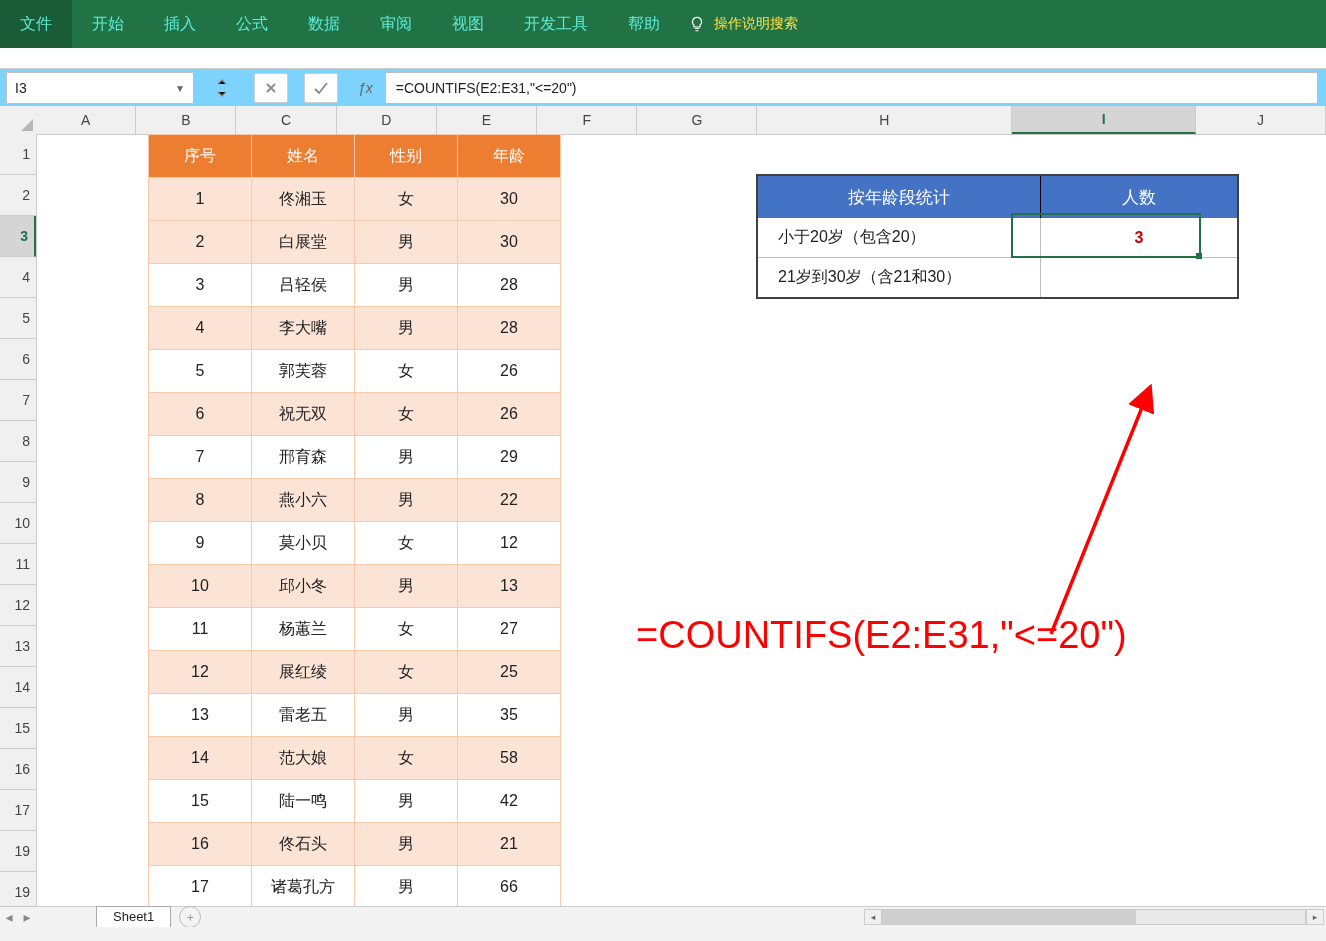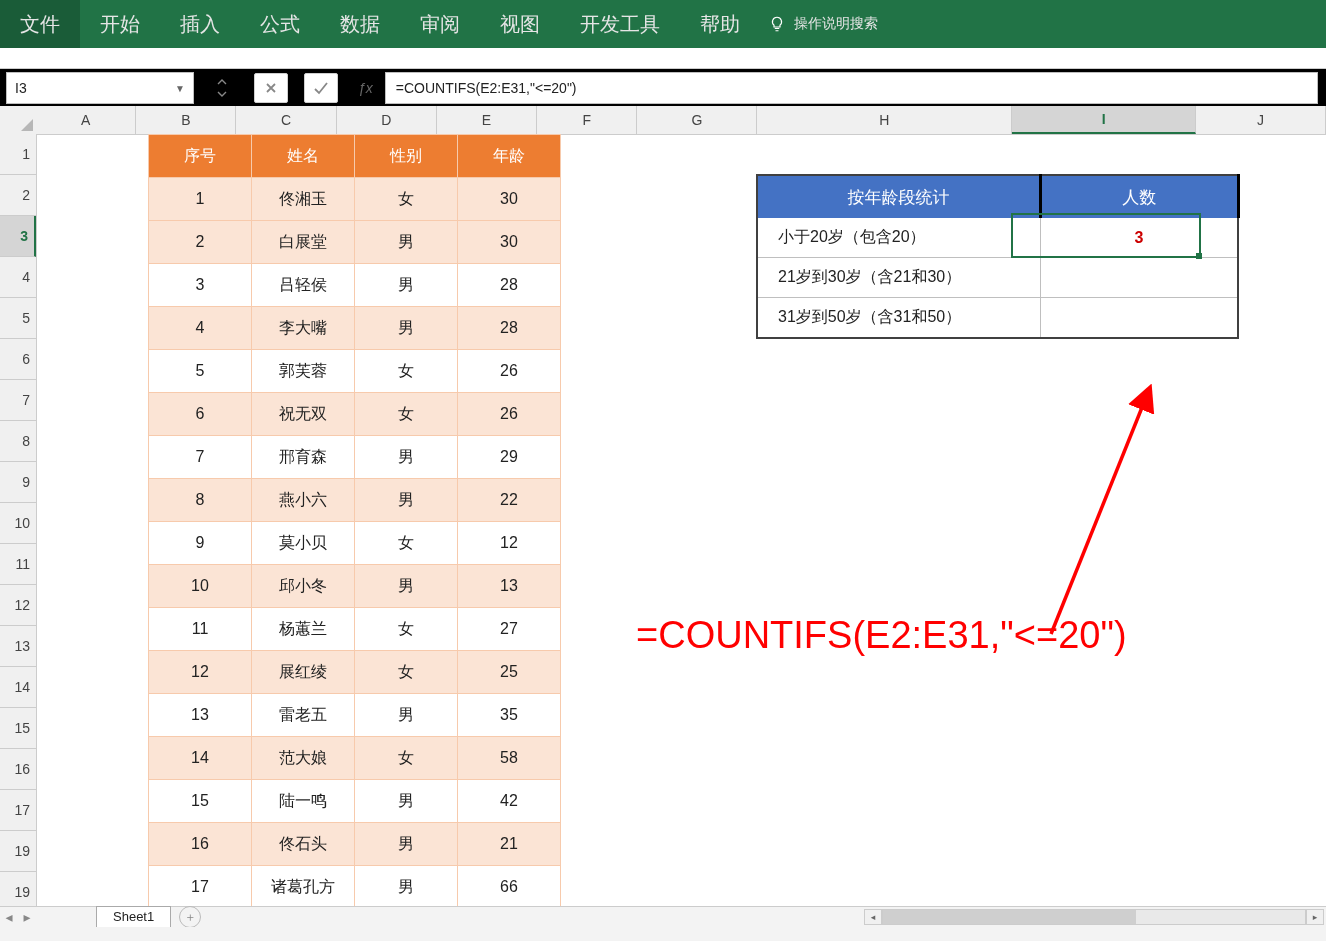--- a/index.html
+++ b/index.html
@@ -1,26 +1,26 @@
 <!DOCTYPE html>
 <html><head>
 <meta charset="utf-8">
 <style>
   html,body{margin:0;padding:0;font-family:"Segoe UI","Microsoft YaHei",Arial,sans-serif;font-size:14px;color:#222;background:#fff;overflow:hidden;}
   .app{width:1326px;height:941px;position:relative;background:#fff;}
 
   
   .ribbon{height:48px;background:#217346;display:flex;align-items:stretch;}
-  .ribbon .tab{color:#e5e5e5;padding:0 20px;display:flex;align-items:center;font-size:20px;cursor:pointer;text-align:center;}
+  .ribbon .tab{color:#5eead4;padding:0 20px;display:flex;align-items:center;font-size:16px;cursor:pointer;text-align:center;}
   .ribbon .tab.file{background:#1a5c38;}
-  .ribbon .search{display:flex;align-items:center;color:#e5e5e5;padding:0 8px;gap:8px;}
+  .ribbon .search{display:flex;align-items:center;color:#fde047;padding:0 8px;gap:8px;}
   .bulb{width:18px;height:18px;display:inline-block;}
 
   
-  .fbar{height:38px;border-bottom:1px solid #ccc;display:flex;align-items:center;background:#000000;justify-content:center;}
+  .fbar{height:38px;border-bottom:1px solid #ccc;display:flex;align-items:center;background:#7dd3fc;justify-content:center;}
   .namebox{width:170px;height:30px;margin:0 4px 0 6px;background:#fff;border:1px solid #bfbfbf;display:flex;align-items:center;justify-content:space-between;padding:0 8px;}
   .namebox .dd{color:#666;font-size:10px;}
   .fx-btn-group{display:flex;align-items:center;gap:16px;padding:0 8px;}
   .fx-btn{width:32px;height:28px;display:flex;align-items:center;justify-content:center;border:1px solid #cfcfcf;background:#fff;color:#888;border-radius:2px;}
   .fx-btn.expand{border:none;background:transparent;}
   .fx-label{font-style:italic;color:#666;padding:0 4px;}
   .formulabar{flex:1;height:30px;background:#fff;border:1px solid #bfbfbf;display:flex;align-items:center;padding:0 10px;margin-right:8px;}
 
   
   .spacer{height:20px;background:#fff;border-bottom:1px solid #ccc;}
@@ -40,21 +40,21 @@
   
   .dt{position:absolute;left:112px;top:0;border-collapse:collapse;}
   .dt th{background:#ED7D31;color:#fff;font-weight:400;height:40px;border:1px solid #f7caac;width:100px;font-size:16px;}
   .dt td{height:40px;text-align:center;border:1px solid #f7caac;width:100px;font-size:16px;}
   .dt tr:nth-child(even) td{background:#FBE4D5;}
   .dt tr:nth-child(odd) td{background:#fff;}
   .dt tbody tr:first-child td{background:#FBE4D5;} 
 
   
   .st{position:absolute;left:720px;top:40px;border-collapse:collapse;border:2px solid #404040;}
-  .st th{background:#4472C4;color:#fff;font-weight:400;height:40px;font-size:17px;border-right:3px solid #000000;}
+  .st th{background:#4472C4;color:#fff;font-weight:400;height:40px;font-size:17px;border-right:1px solid #000000;}
   .st td{height:39px;font-size:16px;padding:0 6px;border-bottom:1px solid #bfbfbf;}
   .st td:first-child{border-right:1px solid #bfbfbf;padding-left:20px;}
   .st .sel{color:#c00;font-weight:700;text-align:center;}
 
   
   .active-cell{position:absolute;border:2px solid #217346;pointer-events:none;background:transparent;}
   .active-cell::after{content:"";position:absolute;right:-3px;bottom:-3px;width:6px;height:6px;background:#217346;}
 
   
   .annot{position:absolute;left:600px;top:480px;color:#ff0000;font-size:38px;font-family:Arial,sans-serif;white-space:nowrap;}
@@ -289,24 +289,20 @@
           </thead>
         <tbody id="st-body">
             <tr>
               <td style="width: 256px;">小于20岁（包含20）</td>
               <td class="sel" style="width: 184px;">3</td>
             </tr>
             <tr>
               <td style="width: 256px;">21岁到30岁（含21和30）</td>
               <td style="width: 184px;"></td>
             </tr>
-            <tr>
-              <td style="width: 256px;">31岁到50岁（含31和50）</td>
-              <td style="width: 184px;"></td>
-            </tr>
           </tbody>
       </table>
 
       <div class="active-cell" id="active-cell" style="left: 975px; top: 79px; width: 186px; height: 41px;"></div>
 
       <svg class="arrow-svg" viewBox="0 0 200 260">
         <defs>
             <marker id="ah" markerWidth="8" markerHeight="8" refX="6" refY="4" orient="auto">
               <path d="M0,0 L8,4 L0,8 z" fill="#ff0000"></path>
             </marker>

